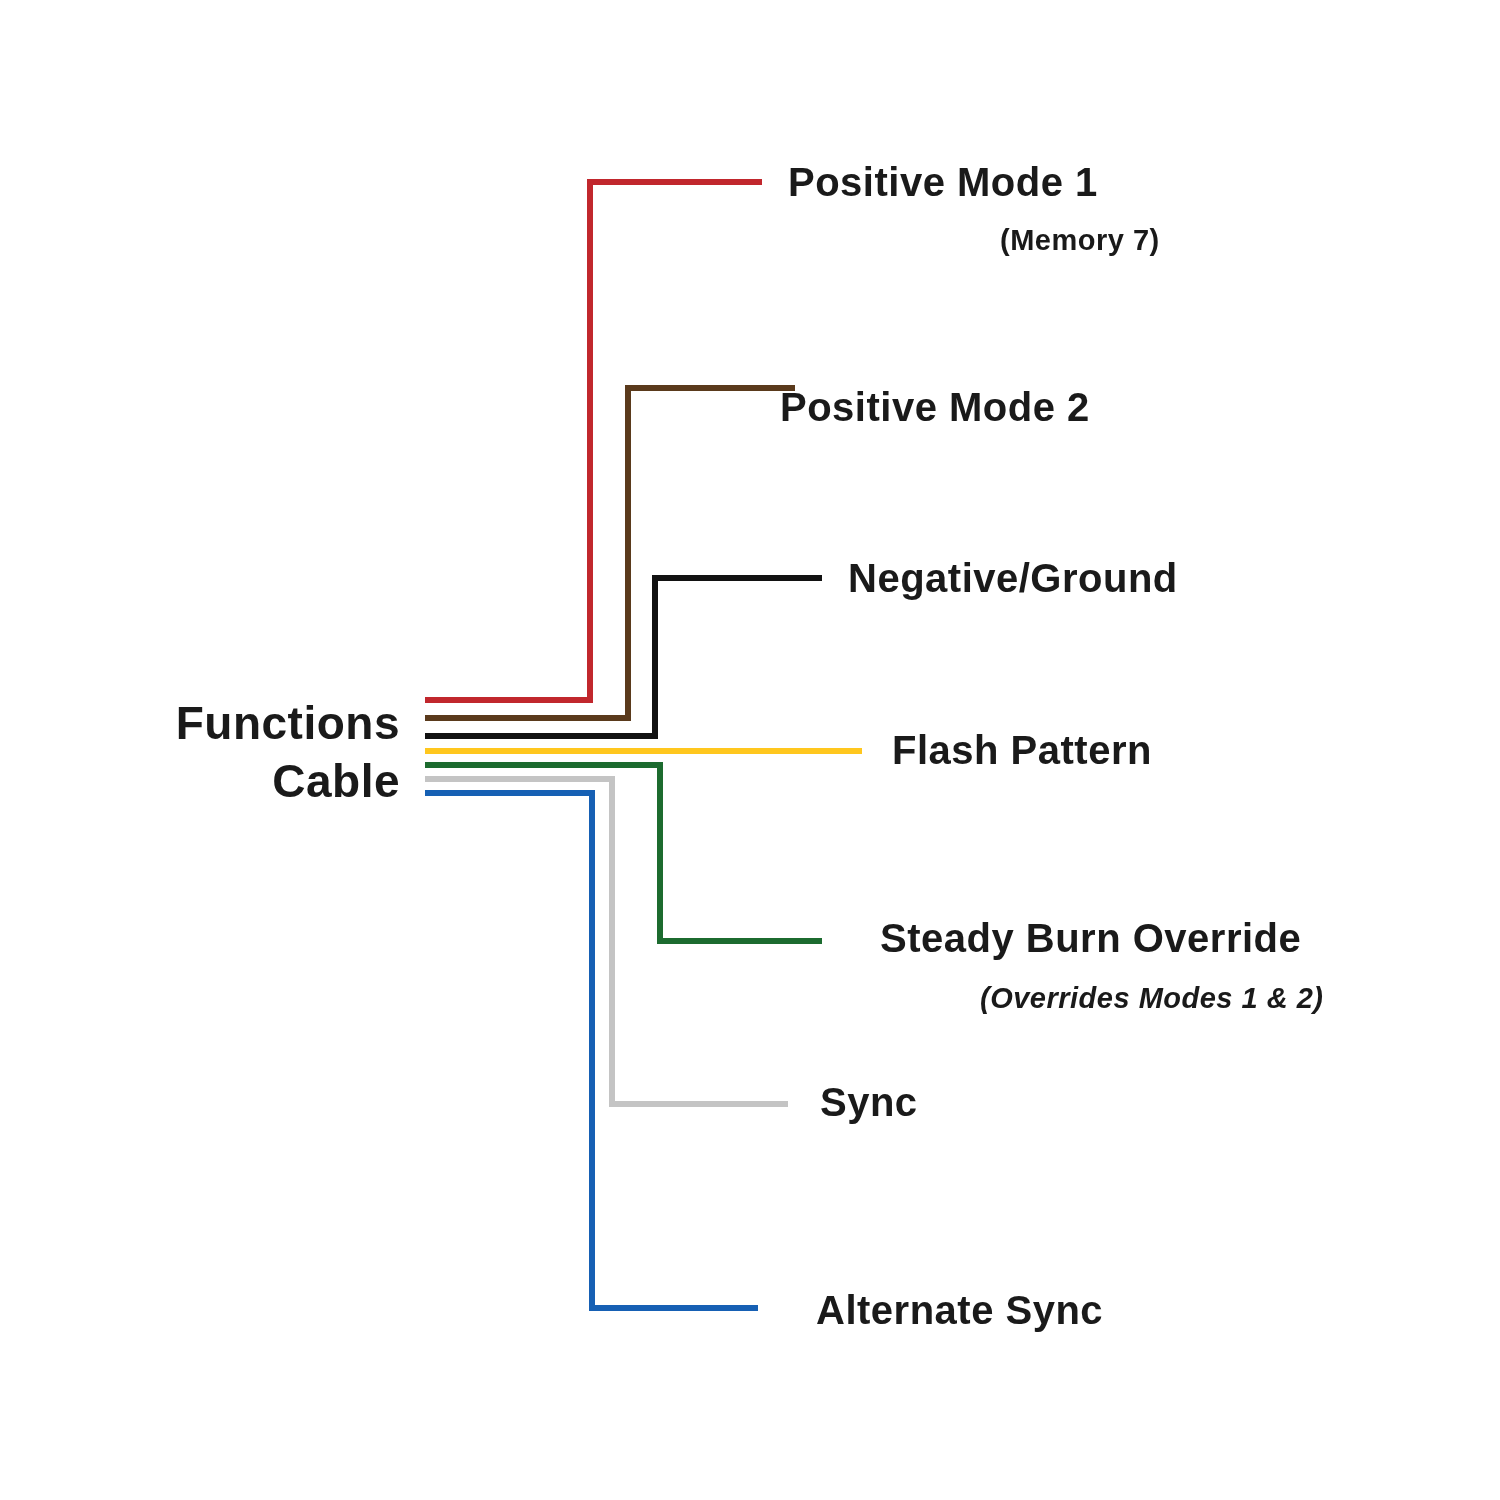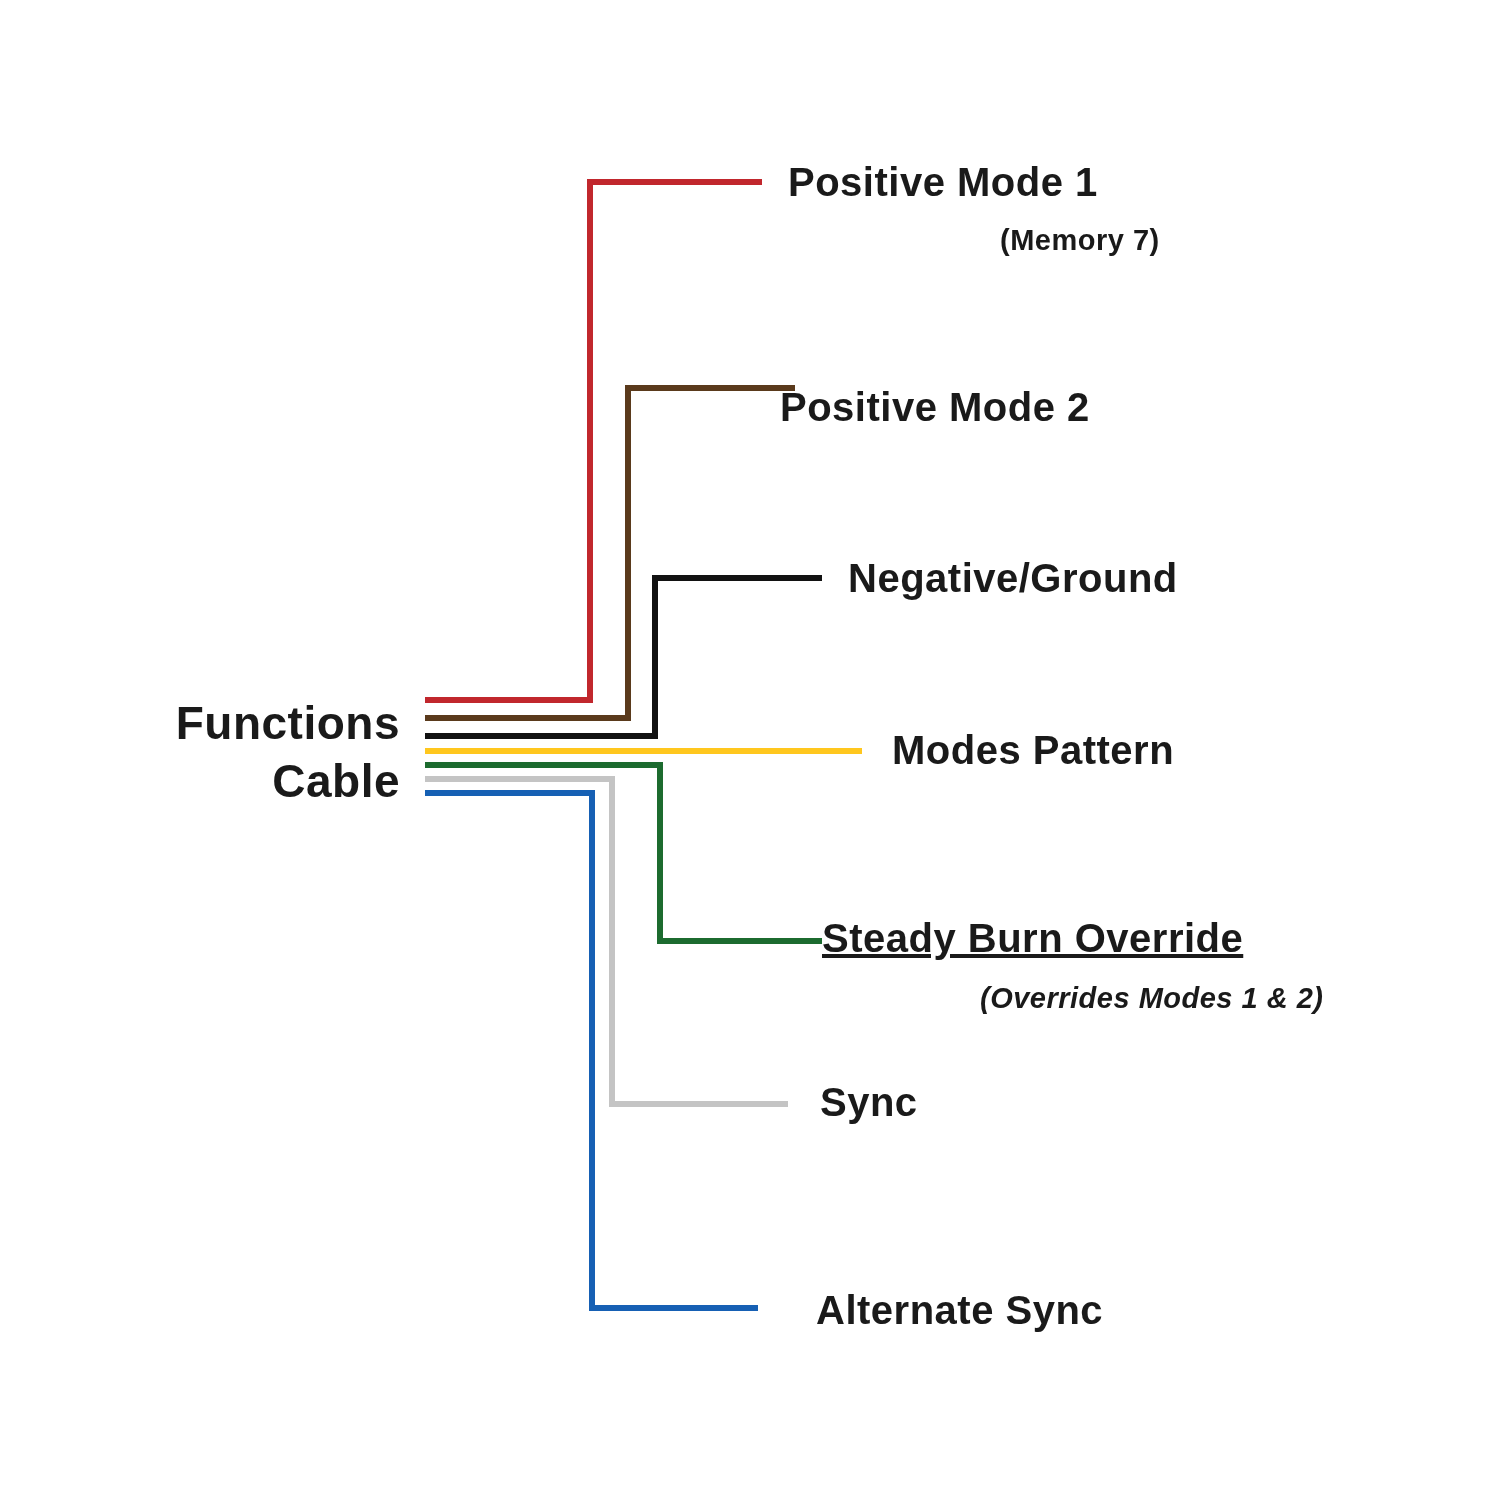--- a/index.html
+++ b/index.html
@@ -76,22 +76,22 @@
     <div>Cable</div>
   </div>
 
   <div class="main-label" style="left:788px; top:162px;">Positive Mode 1</div>
   <div class="sub-label" style="left:1000px; top:226px;">(Memory 7)</div>
 
   <div class="main-label" style="left:780px; top:368px;margin-top:19px;">Positive Mode 2</div>
 
   <div class="main-label" style="left:848px; top:558px;">Negative/Ground</div>
 
-  <div class="main-label" style="left:892px; top:730px;">Modes Pattern</div>
+  <div class="main-label" style="left:892px; top:730px;">Flash Pattern</div>
 
-  <div class="main-label" style="left:822px; top:918px;text-decoration:underline;">Steady Burn Override</div>
+  <div class="main-label" style="left:880px; top:918px;">Steady Burn Override</div>
   <div class="sub-label" style="left:980px; top:984px;font-style:italic;">(Overrides Modes 1 &amp; 2)</div>
 
   <div class="main-label" style="left:820px; top:1082px;">Sync</div>
 
   <div class="main-label" style="left:816px; top:1290px;">Alternate Sync</div>
 
 </div>
 
 </body></html>

